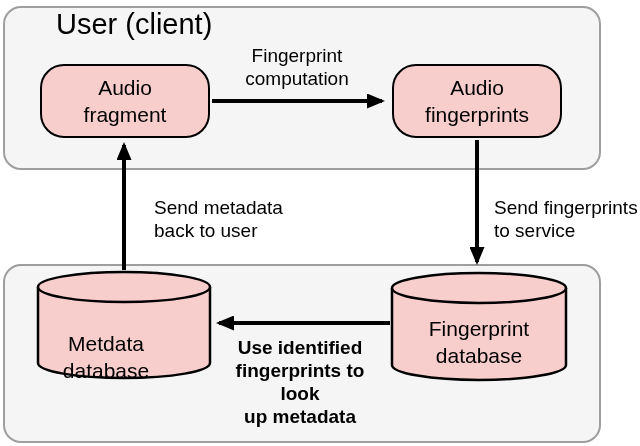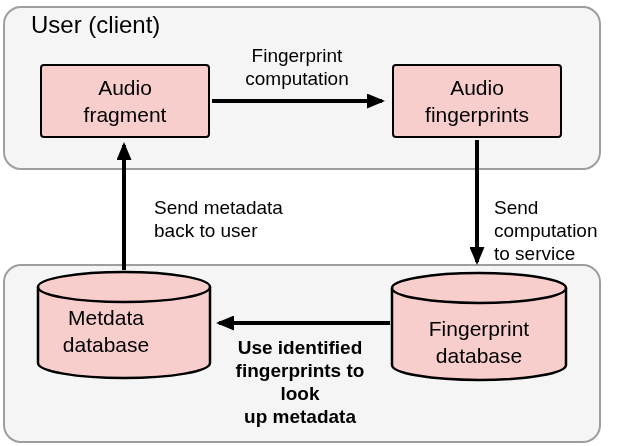--- a/index.html
+++ b/index.html
@@ -28,50 +28,51 @@
     left:3px;width:598px;
     background:var(--container-fill);
     border:2px solid var(--container-stroke);
     border-radius:18px;
     box-sizing:border-box;
   }
   .container.user{top:6px;height:164px;}
   .container.service{top:264px;height:179px;}
   .container-title{
     position:absolute;
-    font-size:24px;
+    font-size:29px;
     line-height:27px;
     color:var(--text-color);
     white-space:nowrap;
+    margin-left:25px;
   }
   .title-user{left:31px;top:11px;}
   .title-service{left:31px;top:409px;}
   .node{
     position:absolute;
     background:var(--node-fill);
     border:2.5px solid var(--node-stroke);
-    border-radius:4px;
+    border-radius:24px;
     box-sizing:border-box;
     display:flex;align-items:center;justify-content:center;
     text-align:center;
     font-size:21px;line-height:27px;
     white-space:pre-line;
   }
   .node.fragment{left:40px;top:64px;width:170px;height:74px;}
   .node.fingerprints{left:392px;top:64px;width:170px;height:74px;}
   .svg-layer{
     position:absolute;left:0;top:0;width:640px;height:446px;
   }
   .cyl-label{
     position:absolute;
     text-align:center;
     font-size:21px;line-height:27px;
     white-space:pre-line;
   }
-  .cyl-label.metadata{left:38px;width:136px;top:304px;}
+  .cyl-label.metadata{left:38px;width:136px;top:330px;}
   .cyl-label.fingerdb{left:392px;width:174px;top:315px;}
   .edge-label{
     position:absolute;
     font-size:19px;line-height:23px;
     white-space:pre-line;
   }
   .edge-label.computation{left:217px;width:160px;top:44px;text-align:center;}
   .edge-label.sendfp{left:494px;top:196px;text-align:left;}
   .edge-label.sendmeta{left:154px;top:196px;text-align:left;}
   .edge-label.lookup{left:218px;width:164px;top:336px;text-align:center;font-weight:bold;}
@@ -117,21 +118,21 @@
   <div class="node fingerprints">Audio
 fingerprints</div>
 
   <div class="cyl-label metadata">Metdata
 database</div>
   <div class="cyl-label fingerdb">Fingerprint
 database</div>
 
   <div class="edge-label computation">Fingerprint
 computation</div>
-  <div class="edge-label sendfp">Send computation
+  <div class="edge-label sendfp">Send fingerprints
 to service</div>
   <div class="edge-label lookup">Use identified
 fingerprints to look
 up metadata</div>
   <div class="edge-label sendmeta">Send metadata
 back to user</div>
 
 </div>
 
 </body></html>

